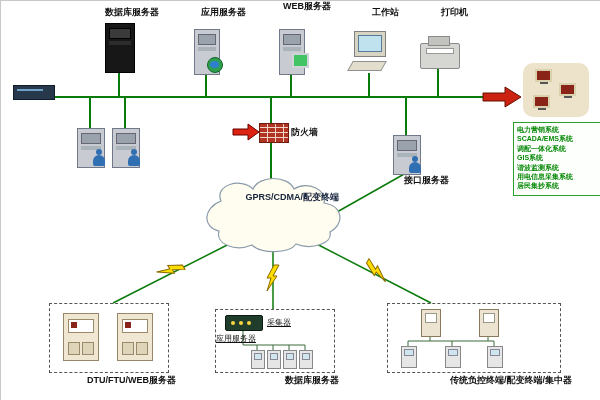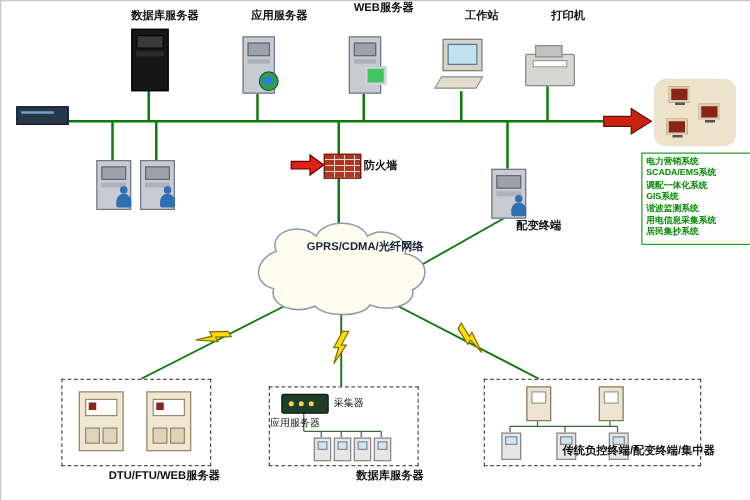--- a/index.html
+++ b/index.html
@@ -1,20 +1,20 @@
 <!DOCTYPE html>
 <html><head>
 <meta charset="utf-8">
 <style>
   html,body{margin:0;padding:0;background:#fff;}
   #stage{position:relative;width:600px;height:400px;background:#fff;border:1px solid #c8c8c8;
          font-family:"Liberation Sans","DejaVu Sans",sans-serif;overflow:hidden;}
   #wires{position:absolute;left:0;top:0;z-index:0;}
   .lbl{position:absolute;z-index:3;font-size:9px;font-weight:bold;color:#111;text-align:right;line-height:11px;}
-  .lbl.sm{font-size:8px;font-weight:normal;}
+  .lbl.sm{font-size:8px;font-weight:normal;text-decoration:underline;}
   
   .server{position:absolute;z-index:2;background:#c8ccd2;border:1px solid #70788a;}
   .server::before{content:"";position:absolute;left:3px;right:3px;top:4px;height:9px;background:#9aa2ac;border:1px solid #667;}
   .server::after{content:"";position:absolute;left:3px;right:3px;top:17px;height:4px;background:#aab2ba;}
   .server.black{background:#171717;border-color:#000;}
   .server.black::before{background:#3a3a3a;border-color:#000;}
   .server.black::after{background:#2c2c2c;}
   .globe{position:absolute;z-index:3;width:14px;height:14px;border-radius:50%;background:#2e9e4f;border:1px solid #14632c;}
   .globe::before{content:"";position:absolute;left:2px;top:3px;width:9px;height:7px;border-radius:50%;background:#2f7fd0;}
   .webscr{position:absolute;z-index:3;width:13px;height:11px;background:#41c463;border:2px solid #cfd4da;}
@@ -138,21 +138,21 @@
   <div class="server" style="left:76px;top:127px;width:26px;height:38px;"></div>
   <div class="person" style="left:92px;top:148px;"></div>
   <div class="server" style="left:111px;top:127px;width:26px;height:38px;"></div>
   <div class="person" style="left:127px;top:148px;"></div>
 
   <div class="firewall" style="left:258px;top:122px;width:28px;height:18px;"></div>
   <div class="lbl" style="left:290px;top:126px;width:50px;text-align:left;">防火墙</div>
 
   <div class="server" style="left:392px;top:134px;width:26px;height:38px;"></div>
   <div class="person" style="left:408px;top:155px;"></div>
-  <div class="lbl" style="left:368px;top:174px;width:80px;">配变终端</div>
+  <div class="lbl" style="left:368px;top:174px;width:80px;">接口服务器</div>
 
   <div class="blob" style="left:522px;top:62px;width:66px;height:54px;"></div>
   <div class="pc" style="left:534px;top:68px;">
       <div class="scr"></div>
       <div class="base"></div>
     </div>
   <div class="pc" style="left:558px;top:82px;">
       <div class="scr"></div>
       <div class="base"></div>
     </div>
@@ -163,21 +163,21 @@
   <div class="panel" style="left:512px;top:121px;width:84px;height:68px;">
     <div>电力营销系统</div>
     <div>SCADA/EMS系统</div>
     <div>调配一体化系统</div>
     <div>GIS系统</div>
     <div>谐波监测系统</div>
     <div>用电信息采集系统</div>
     <div>居民集抄系统</div>
   </div>
 
-  <div class="lbl" style="left:208px;top:191px;width:130px;color:#15223a;">GPRS/CDMA/光纤网络</div>
+  <div class="lbl" style="left:208px;top:191px;width:130px;color:#15223a;">GPRS/CDMA/配变终端</div>
 
   <div class="gbox" style="left:48px;top:302px;width:118px;height:68px;"></div>
   <div class="meter-lg" style="left:62px;top:312px;width:34px;height:46px;">
       <div class="win"></div>
       <div class="s1"></div>
       <div class="s2"></div>
     </div>
   <div class="meter-lg" style="left:116px;top:312px;width:34px;height:46px;">
       <div class="win"></div>
       <div class="s1"></div>
@@ -194,15 +194,15 @@
   <div class="meter-sm" style="left:282px;top:349px;width:12px;height:17px;"></div>
   <div class="meter-sm" style="left:298px;top:349px;width:12px;height:17px;"></div>
   <div class="lbl" style="left:208px;top:374px;width:130px;">数据库服务器</div>
 
   <div class="gbox" style="left:386px;top:302px;width:172px;height:68px;"></div>
   <div class="meter-md" style="left:420px;top:308px;width:18px;height:26px;"></div>
   <div class="meter-md" style="left:478px;top:308px;width:18px;height:26px;"></div>
   <div class="meter-sm" style="left:400px;top:345px;width:14px;height:20px;"></div>
   <div class="meter-sm" style="left:444px;top:345px;width:14px;height:20px;"></div>
   <div class="meter-sm" style="left:486px;top:345px;width:14px;height:20px;"></div>
-  <div class="lbl" style="left:376px;top:354px;width:195px;">传统负控终端/配变终端/集中器</div>
+  <div class="lbl" style="left:376px;top:374px;width:195px;">传统负控终端/配变终端/集中器</div>
 
 </div>
 
 </body></html>

